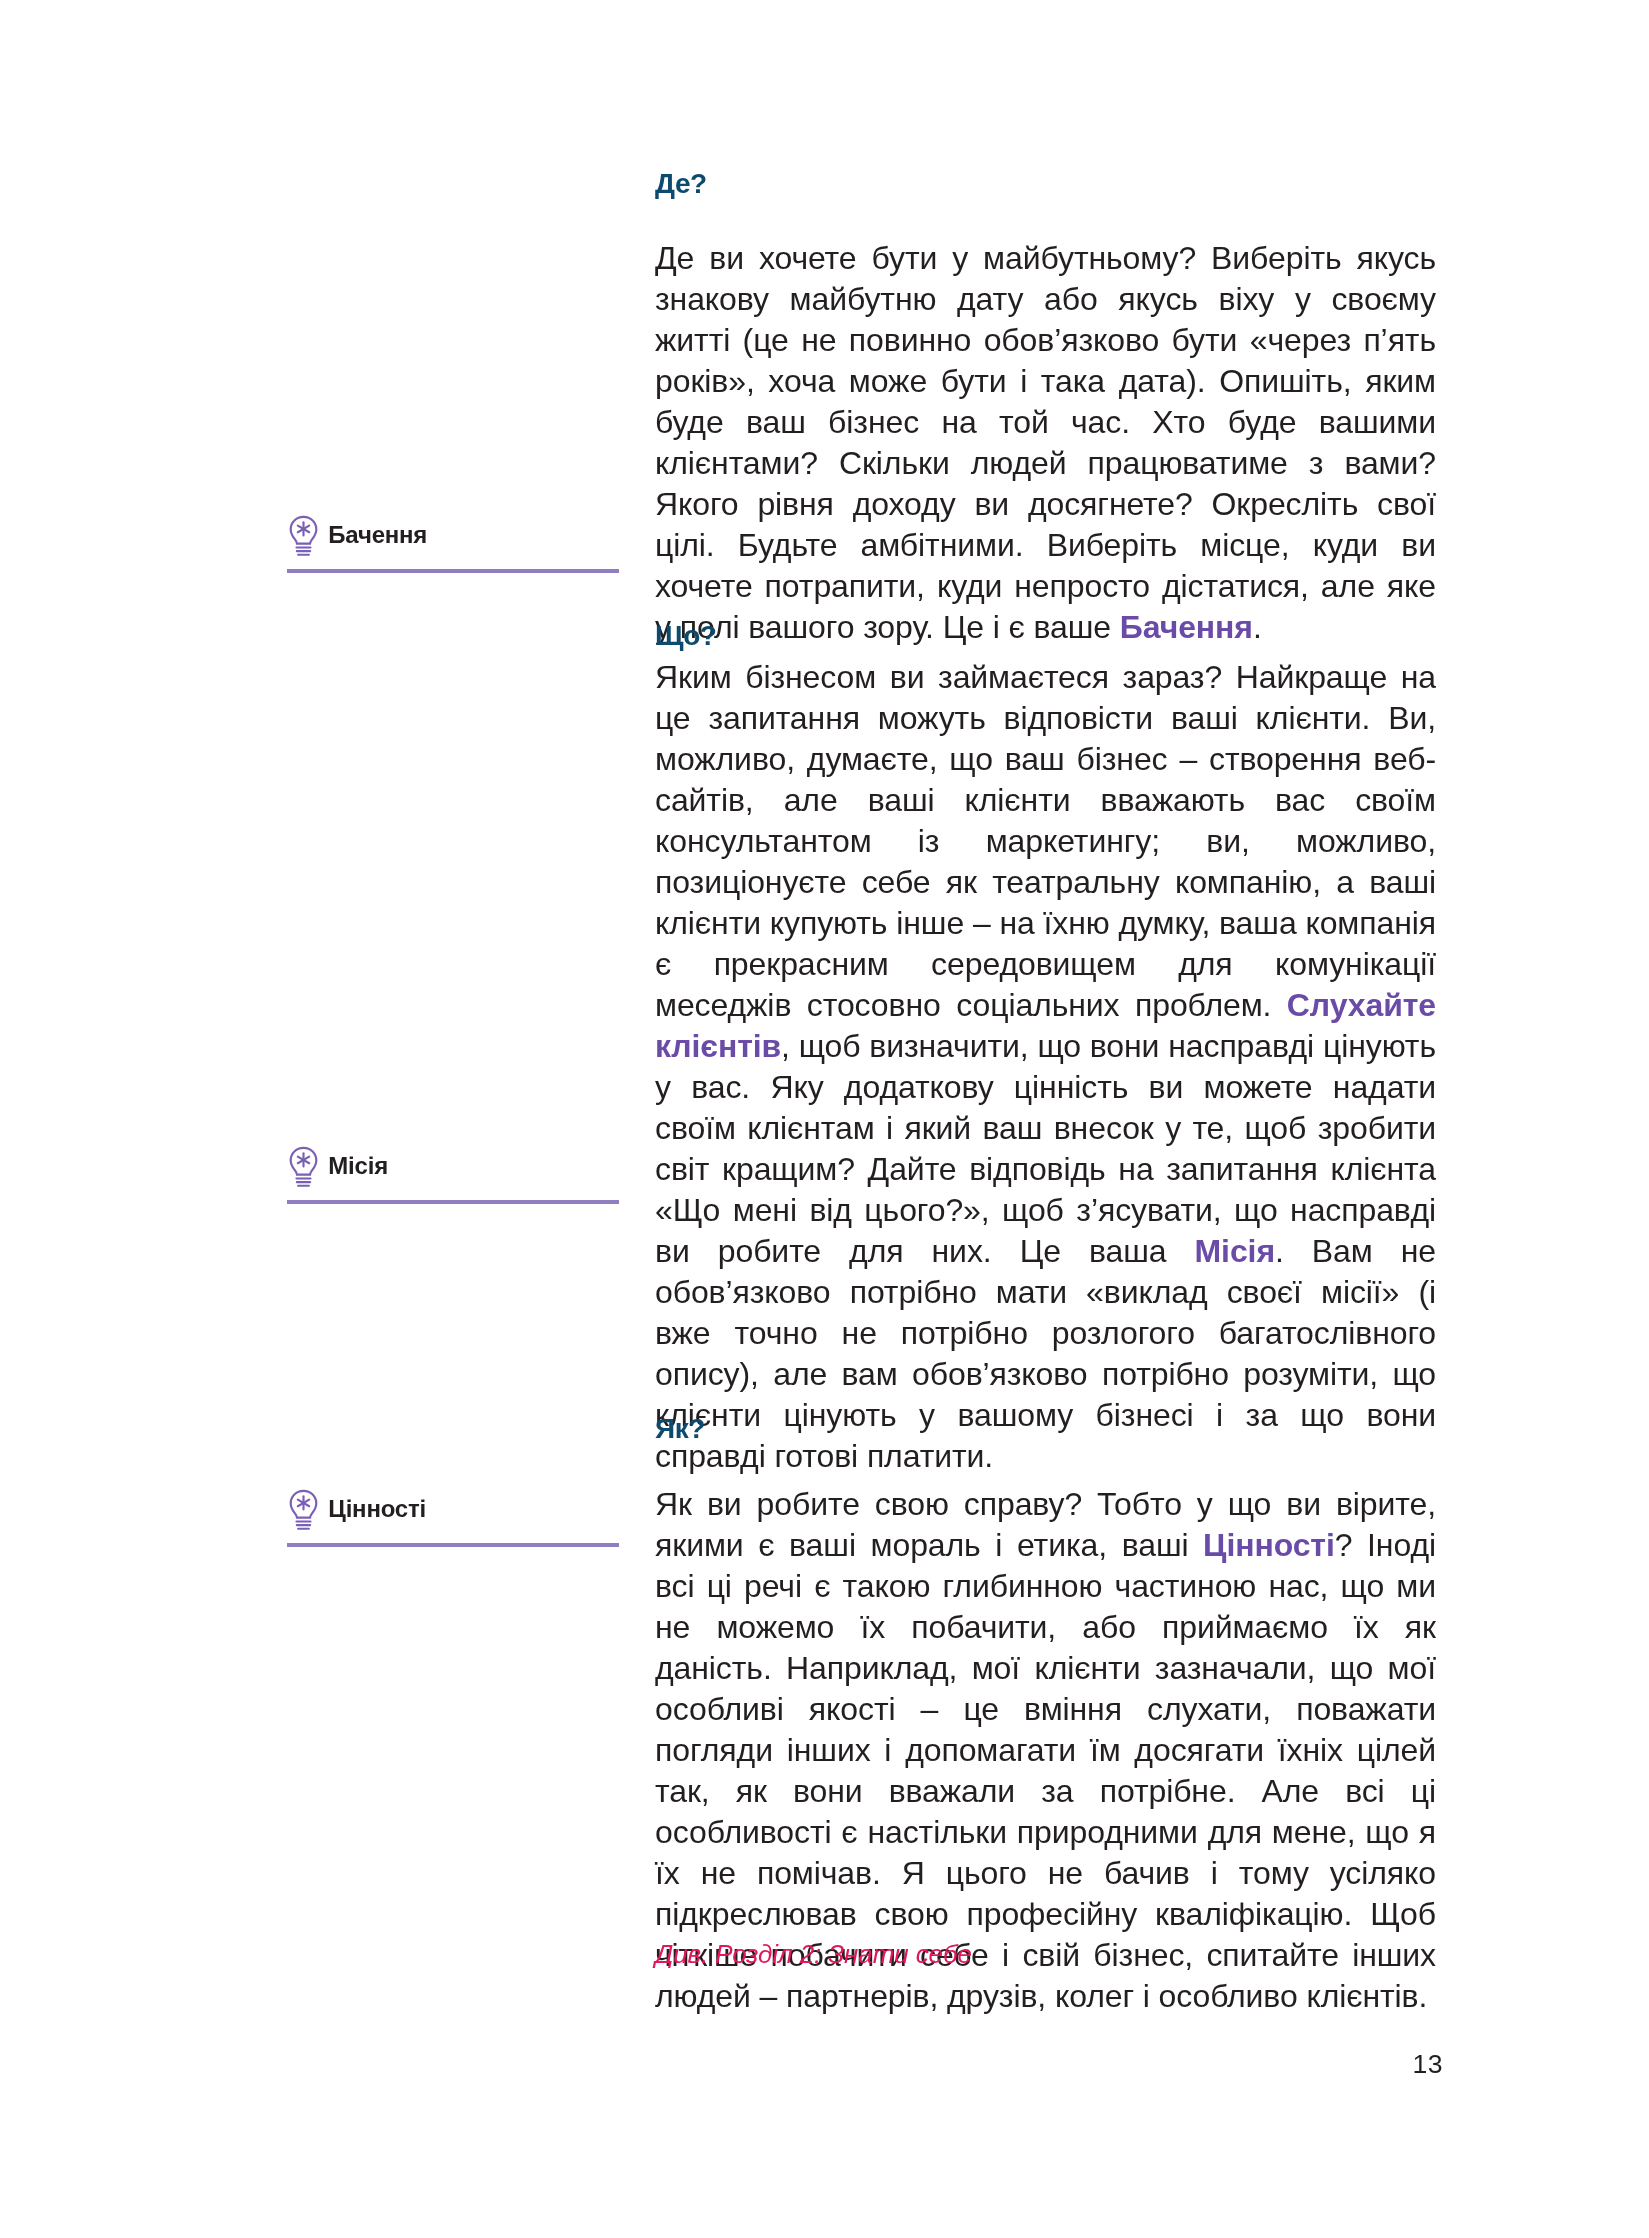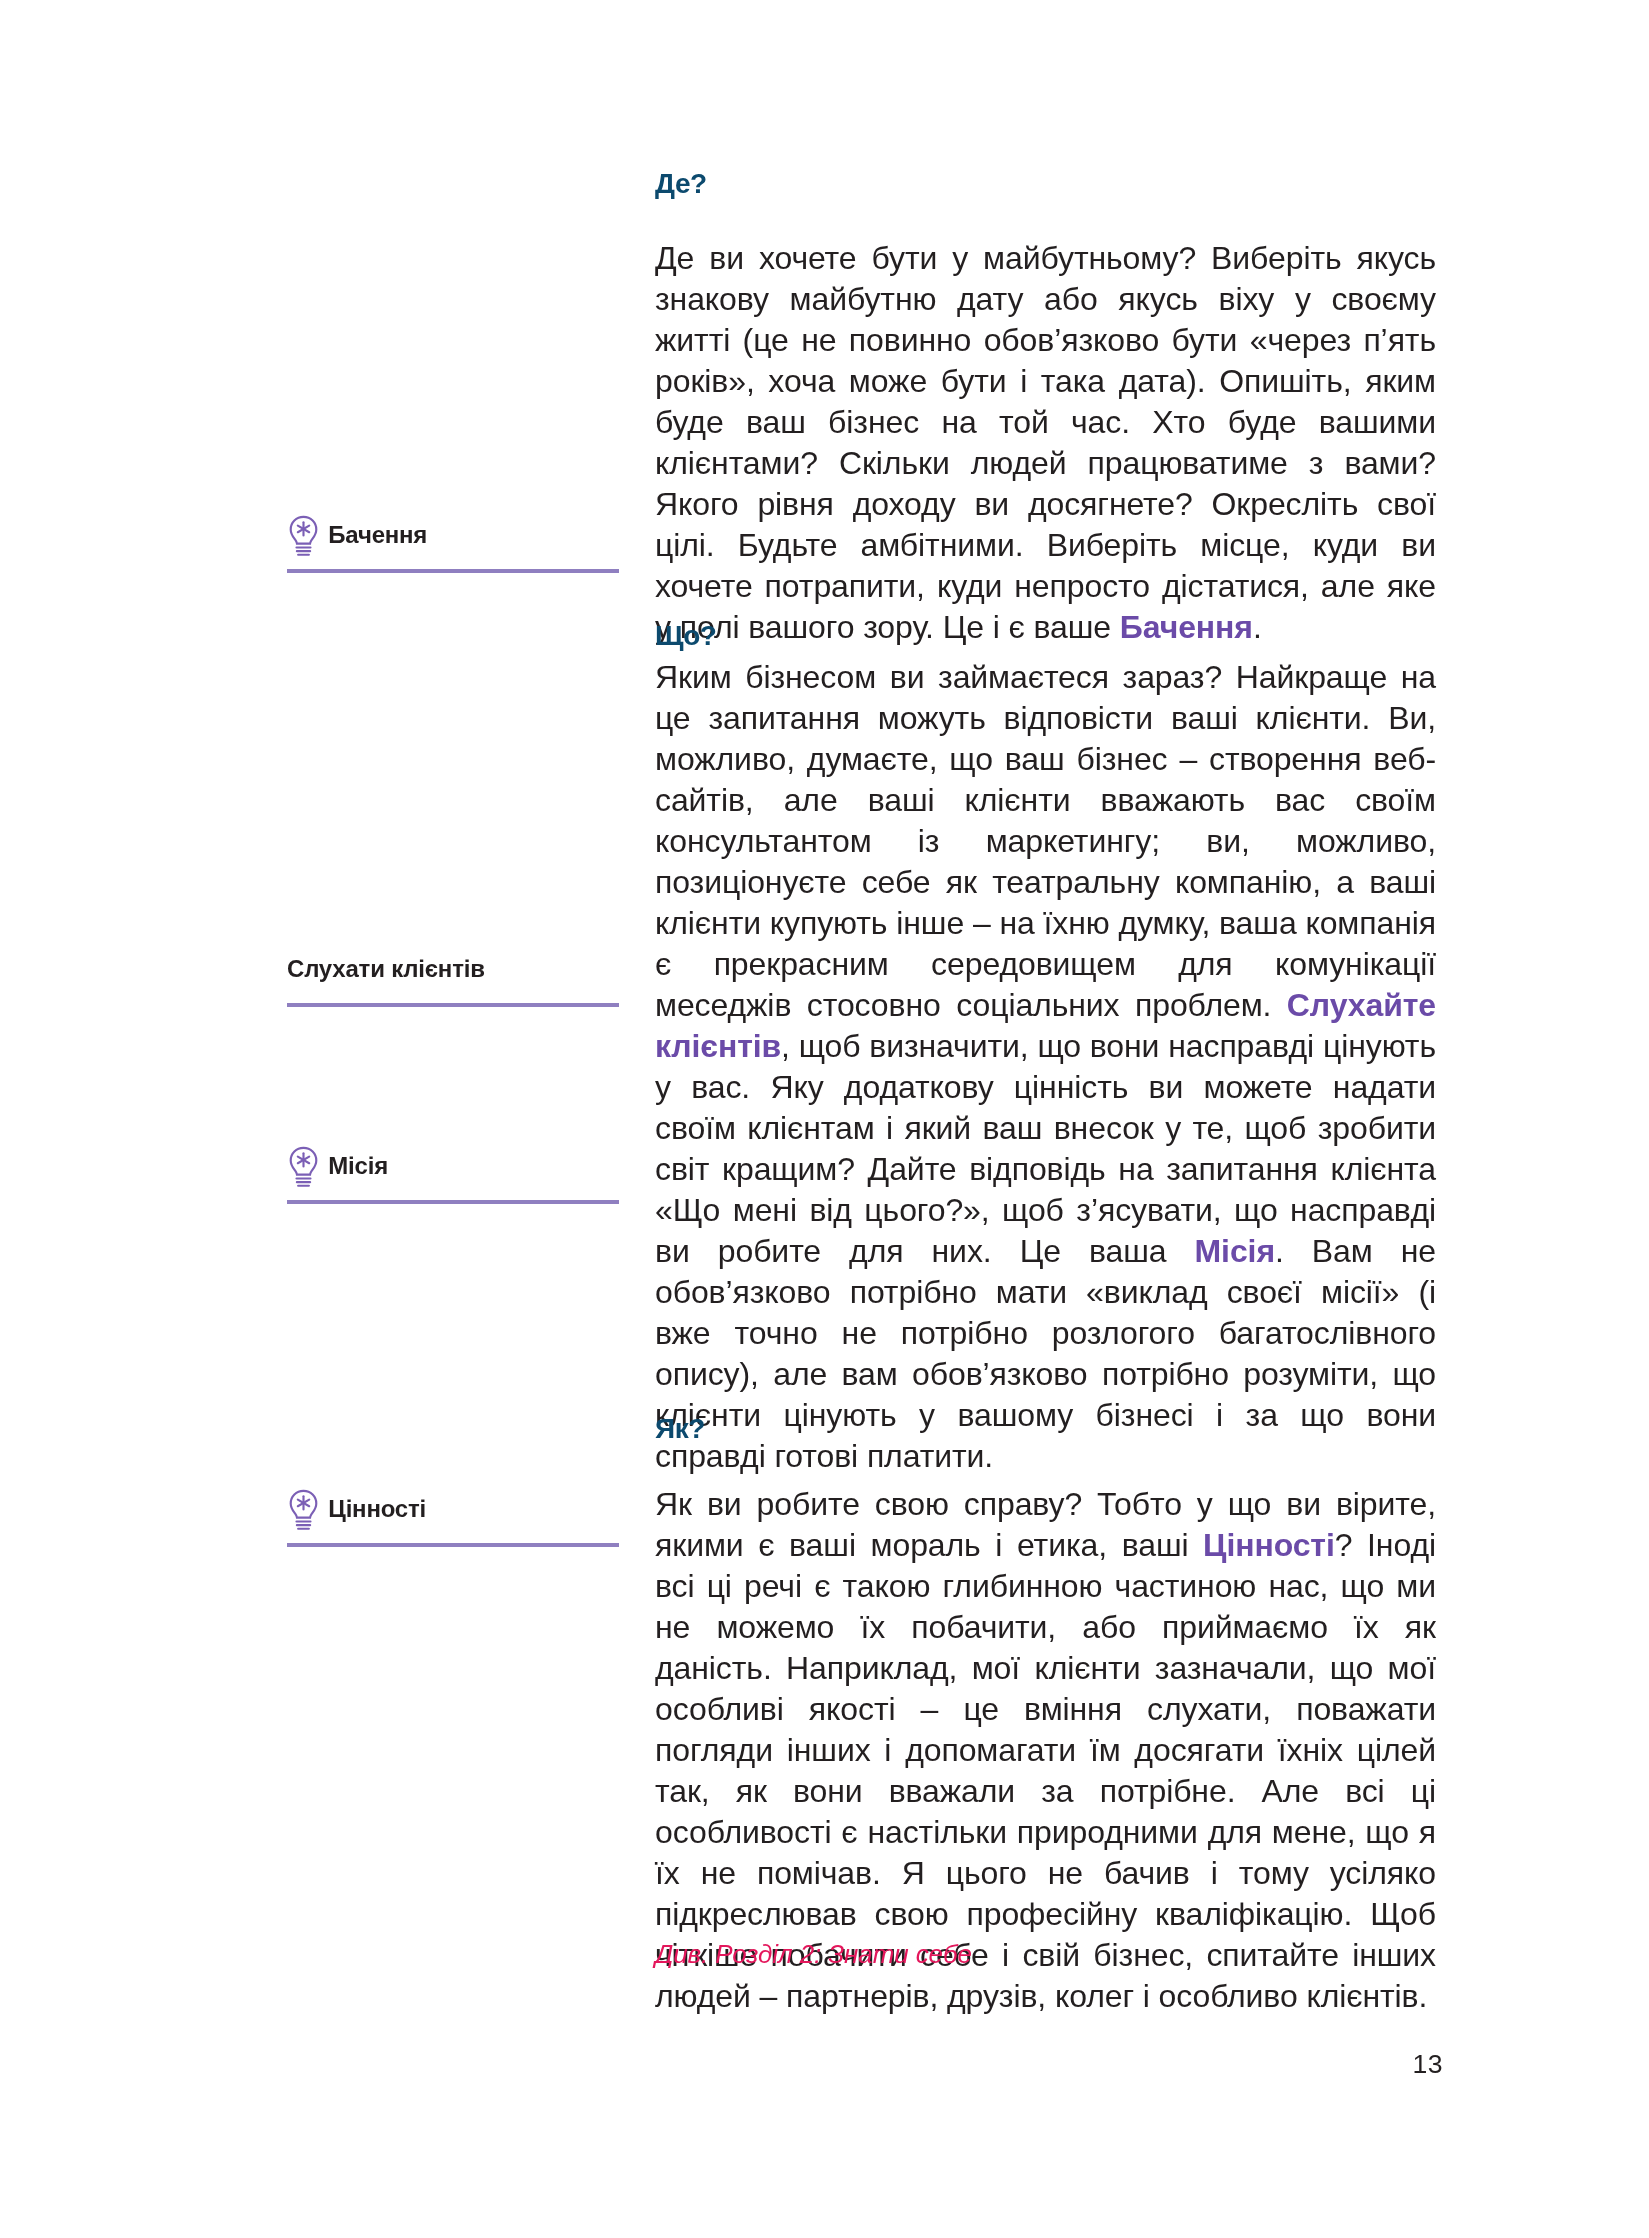--- a/index.html
+++ b/index.html
@@ -148,26 +148,20 @@
               <line x1="12" y1="45.0" x2="28" y2="45.0"></line>
               <line x1="13.5" y1="49.3" x2="26.5" y2="49.3"></line>
             </g>
           </svg>
         </span>
         <span class="side-label">Бачення</span>
       </div>
       <div class="side-rule"></div>
     </div>
 
-    <div class="side-note" id="note-1">
-      <div class="side-note-inner">
-        <span class="side-label">Слухати клієнтів</span>
-      </div>
-      <div class="side-rule"></div>
-    </div>
 
     <div class="side-note" id="note-2">
       <div class="side-note-inner">
         <span class="bulb-icon">
           <svg viewBox="0 0 40 52" width="33" height="43" aria-hidden="true">
             <path d="M20 3.5 C11.2 3.5 4.5 10.2 4.5 18.6 c0 5.6 2.9 8.9 5.2 12.1 c1.4 1.9 2.2 3.3 2.4 5.2 h15.8 c0.2 -1.9 1 -3.3 2.4 -5.2 c2.3 -3.2 5.2 -6.5 5.2 -12.1 C35.5 10.2 28.8 3.5 20 3.5 Z" fill="none" stroke="#7b5fb5" stroke-width="2.6"></path>
             <g stroke="#7b5fb5" stroke-width="2.6" stroke-linecap="round">
               <line x1="20" y1="10" x2="20" y2="26"></line>
               <line x1="13.1" y1="14" x2="26.9" y2="22"></line>
               <line x1="13.1" y1="22" x2="26.9" y2="14"></line>

